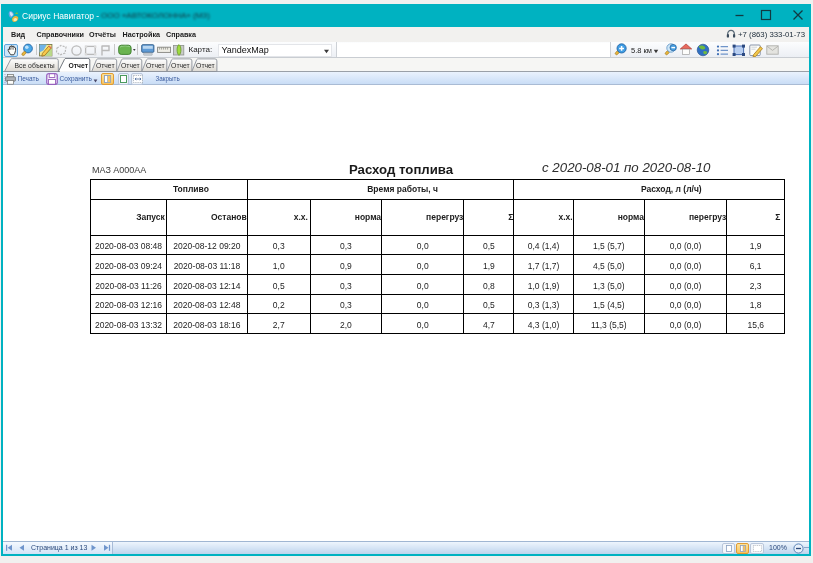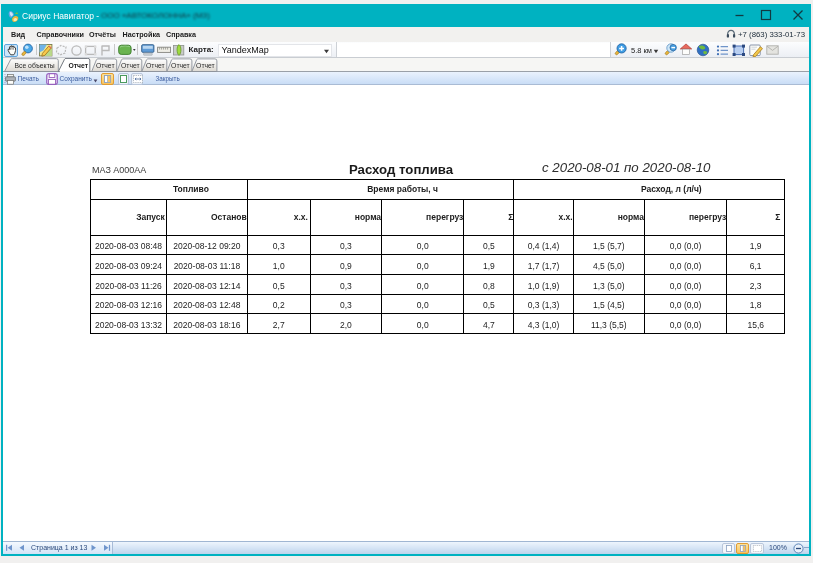--- a/index.html
+++ b/index.html
@@ -116,21 +116,21 @@
 
 <svg class="abs" style="left:157px; top:45px;" width="14" height="10" viewBox="0 0 14 10">
 <rect x="0.6" y="2.2" width="13" height="5.2" fill="#efeee6" stroke="#84847e" stroke-width="0.9"></rect>
 <path d="M2.6 2.4 L2.6 4.6 M4.6 2.4 L4.6 4.6 M6.6 2.4 L6.6 4.6 M8.6 2.4 L8.6 4.6 M10.6 2.4 L10.6 4.6" stroke="#84847e" stroke-width="0.7"></path>
 </svg>
 
 <svg class="abs" style="left:172px; top:43px;" width="14" height="14" viewBox="0 0 14 14">
 <rect x="1.4" y="2.4" width="10.4" height="9.6" fill="#c9ccc9" stroke="#8e918e" stroke-width="0.8"></rect>
 <path d="M7 1.6 C4.4 3.2 4.4 10.4 7 12.4 C9.6 10.4 9.6 3.2 7 1.6 Z" fill="#9edc3e" stroke="#5d8f1c" stroke-width="0.7"></path>
 </svg>
-<div class="abs" style="left:188.5px; top:45px; font-size:8px; color:#1c1c1c; font-weight:bold;">Карта:</div>
+<div class="abs" style="left:188.5px; top:45px; font-size:8px; color:#1c1c1c; font-weight:normal;">Карта:</div>
 <div class="abs" style="left:218px; top:43.5px; width:114px; height:13px; background:#ffffff; border:1px solid #e3e5e9;"></div>
 <div class="abs" style="left:221.5px; top:45px; font-size:9px; color:#111;">YandexMap</div>
 <svg class="abs" style="left:323px; top:48.5px;" width="7" height="5" viewBox="0 0 7 5">
     <path d="M1 0.8 L6 0.8 L3.5 4.2 Z" fill="#3a3a3a"></path>
   </svg>
 <div class="abs" style="left:336px; top:42px; width:1px; height:15px; background:#cdd1d6;"></div>
 <div class="abs" style="left:337px; top:42.5px; width:273px; height:14px; background:#ffffff;"></div>
 <div class="abs" style="left:341px; top:44.5px; font-size:9px; color:#9a9a9a;margin-top:36px;">Поиск (Ctrl + Q)</div>
 <div class="abs" style="left:610px; top:42px; width:1px; height:15px; background:#cdd1d6;"></div>
 

